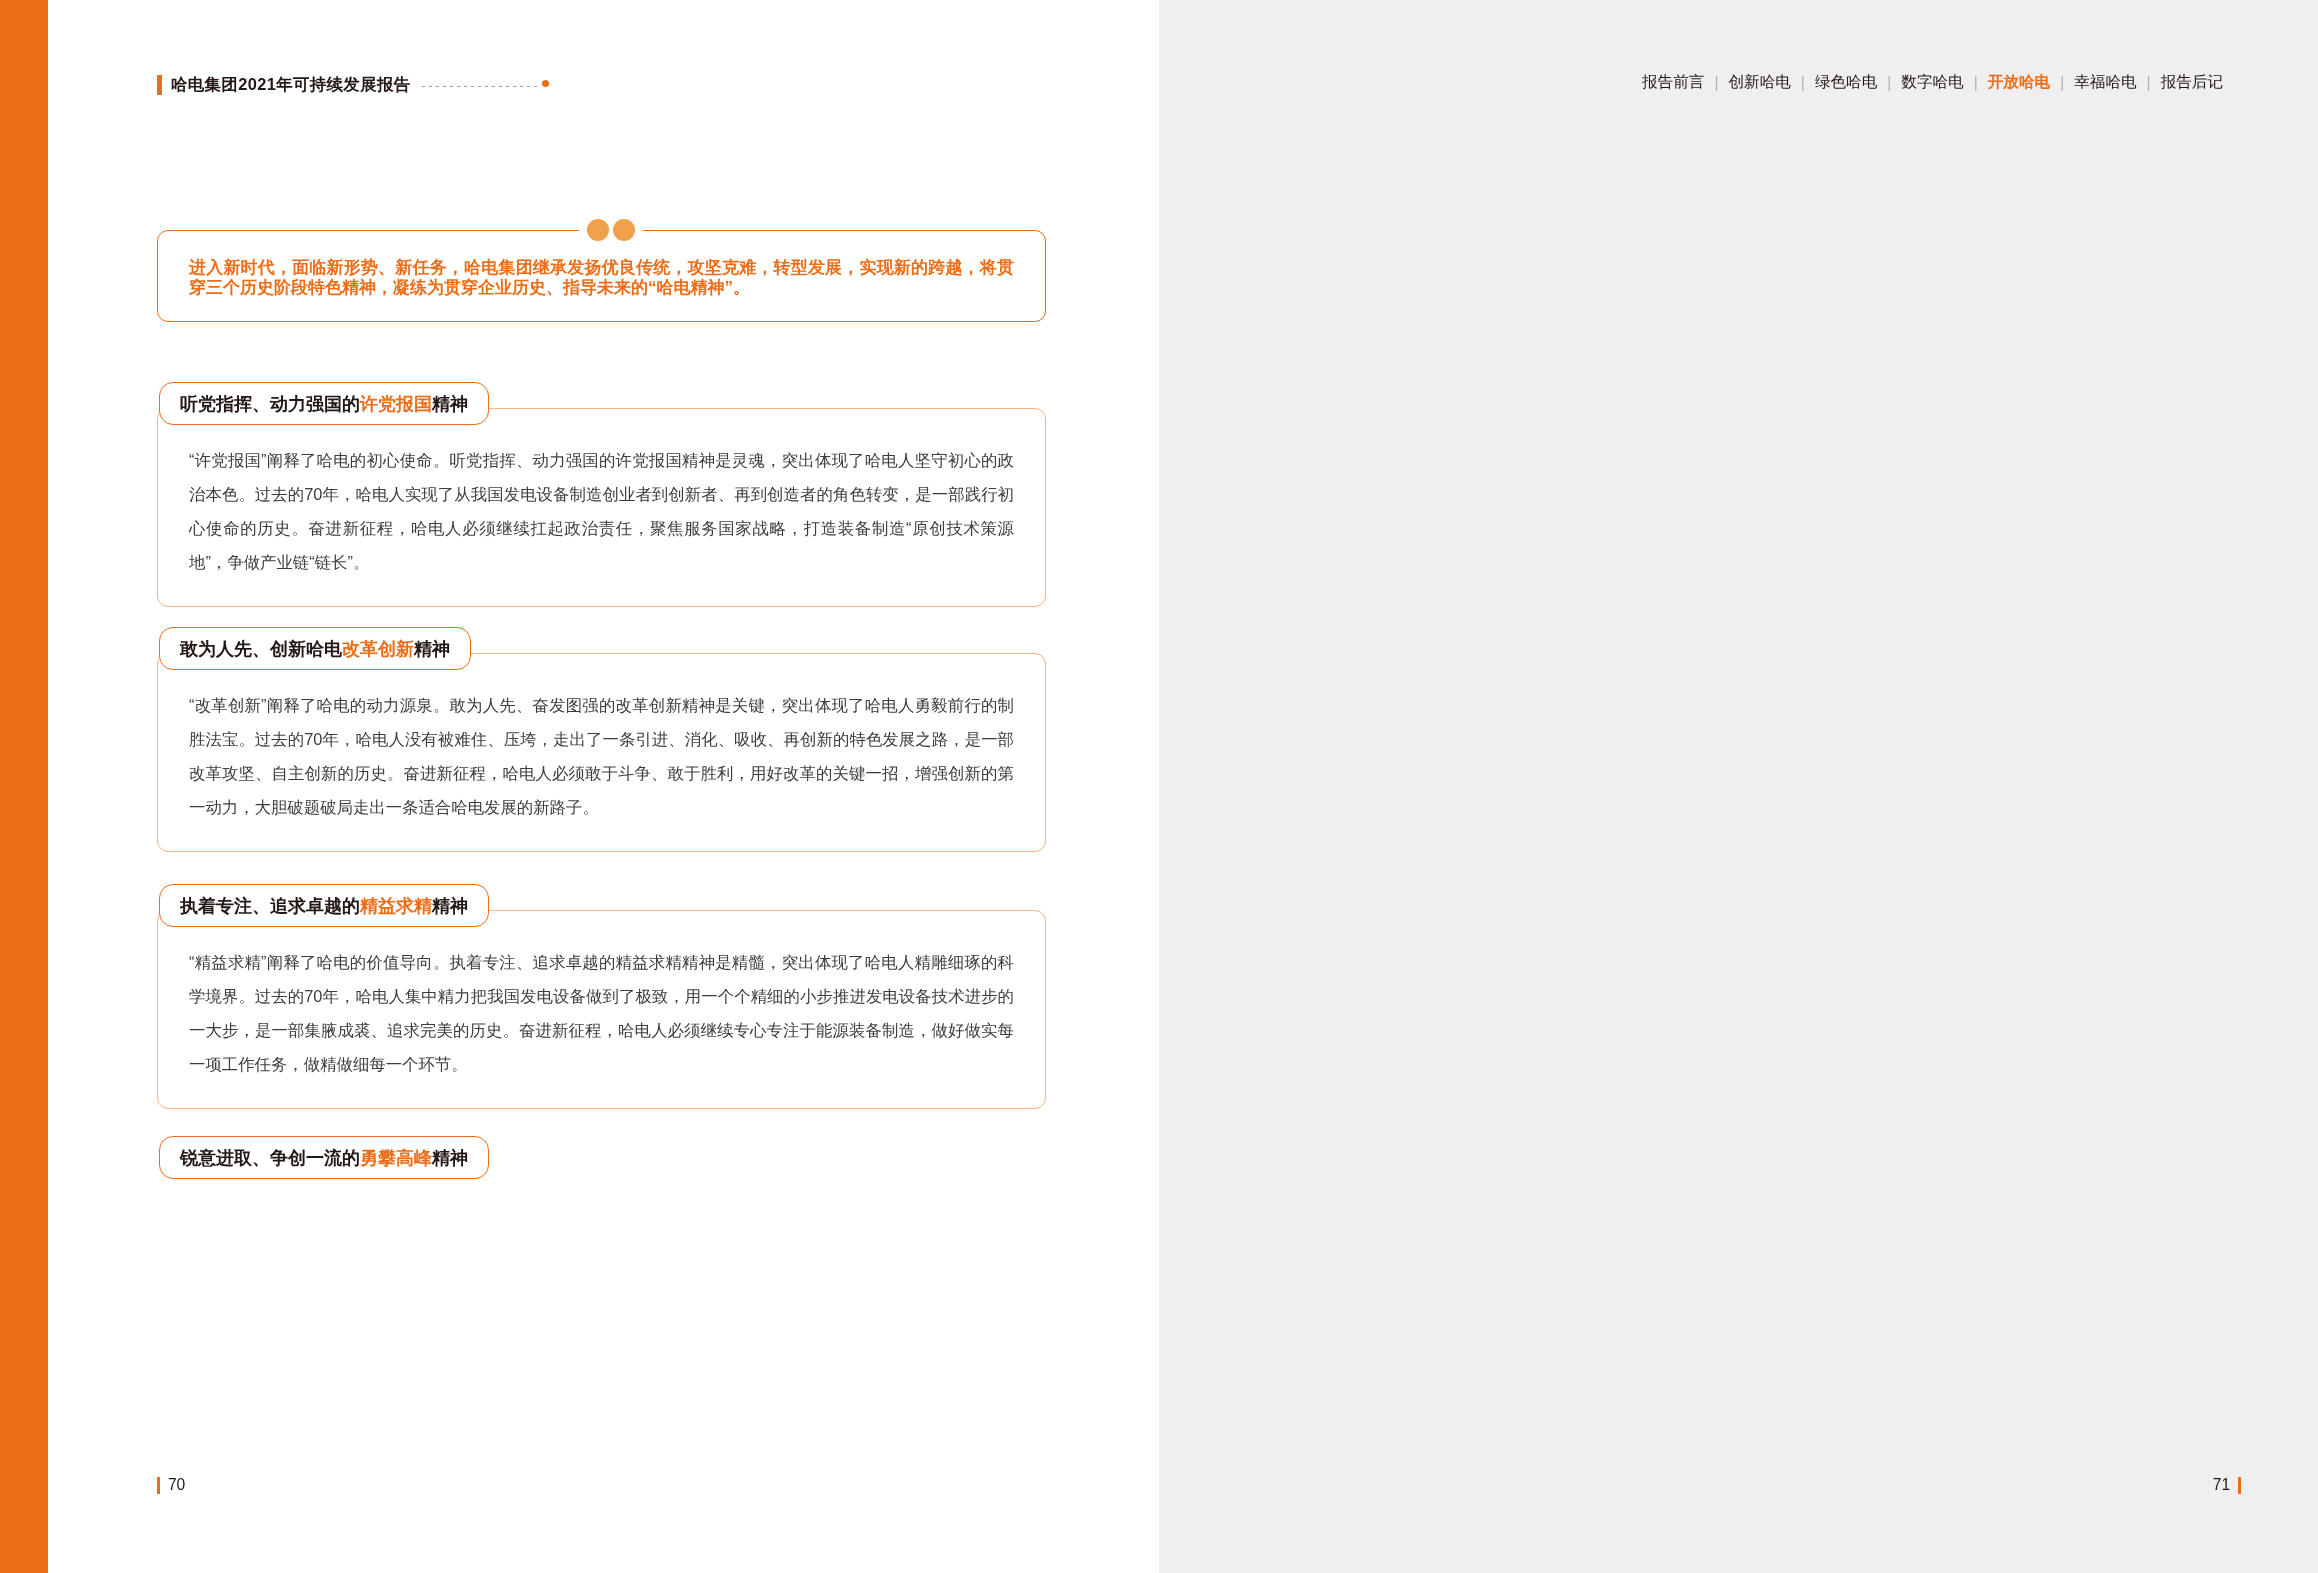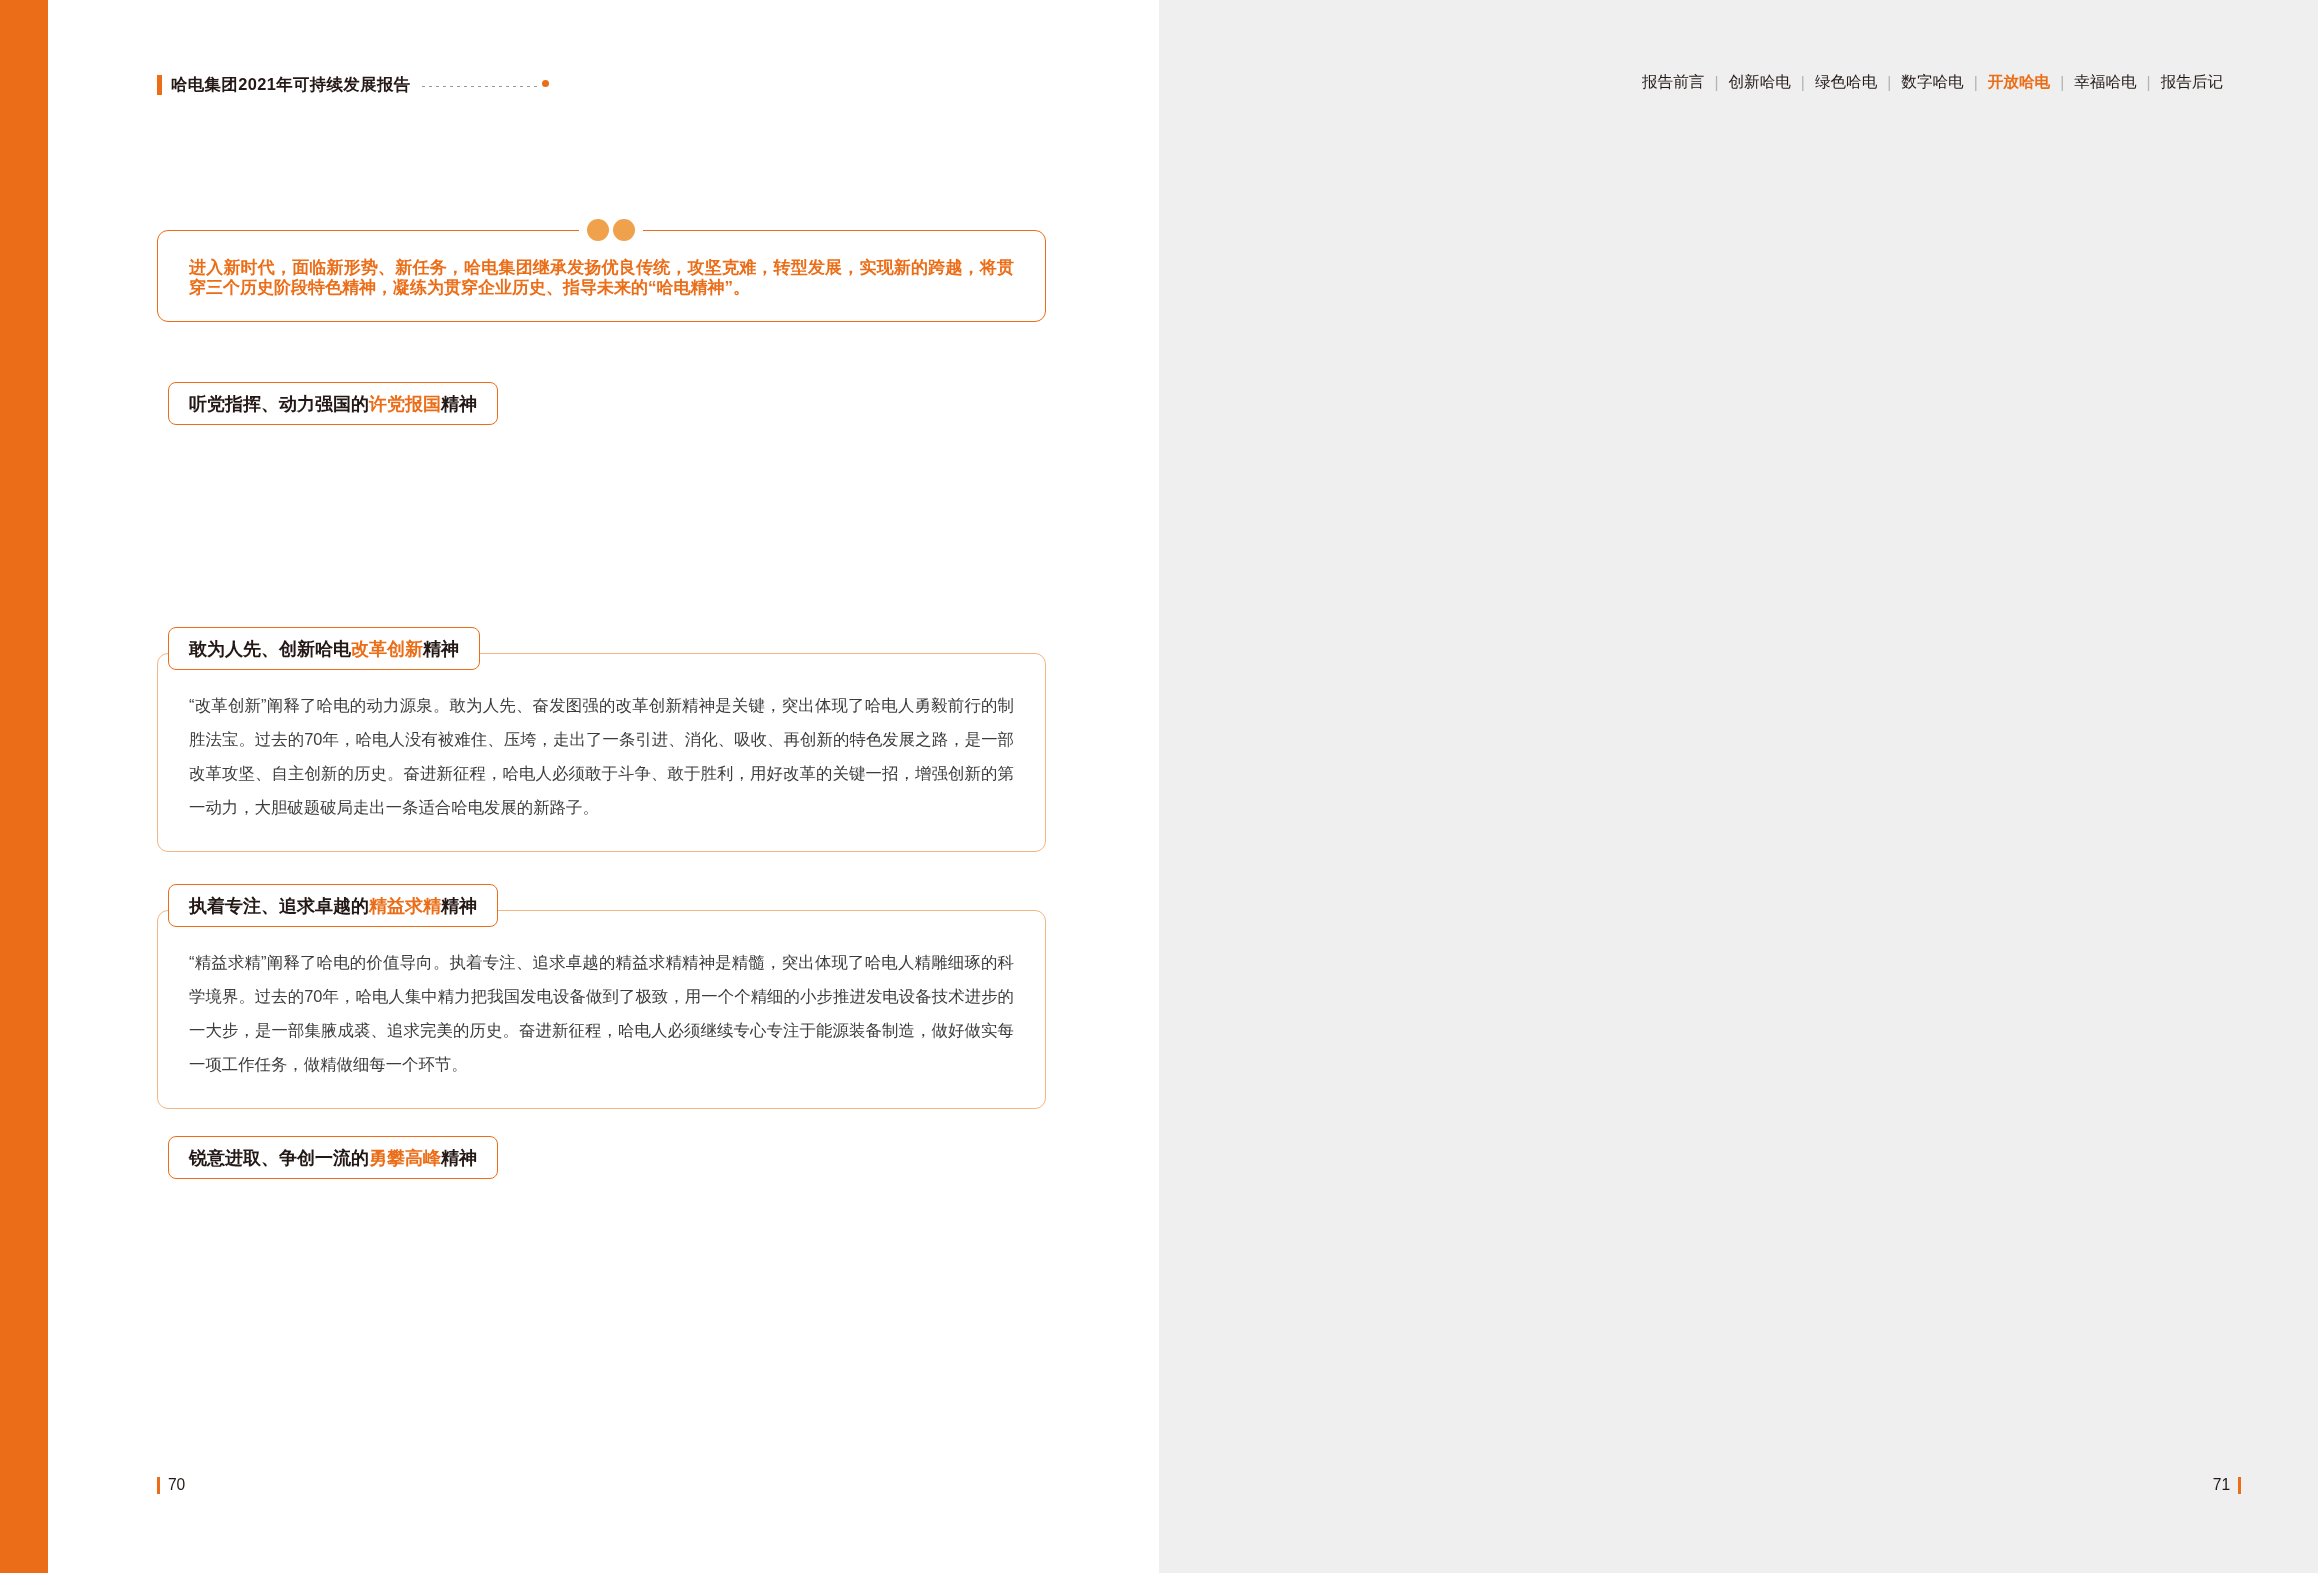--- a/index.html
+++ b/index.html
@@ -101,24 +101,24 @@
     position: absolute;
     left: 109px;
     width: 889px;
     box-sizing: border-box;
   }
   .sec-title-wrap {
     position: relative;
     z-index: 2;
     display: inline-block;
     border: 1.6px solid #EC6D17;
-    border-radius: 8px;
+    border-radius: 14px;
     background: #ffffff;
     padding: 8.6px 20px 8.6px 20px;
-    margin-left: 11px;
+    margin-left: 2px;
   }
   .sec-title {
     font-size: 18px; color: #231815; font-weight: bold; white-space: nowrap;
   }
   .sec-title .hl { color: #EC6D17; }
   .sec-body {
     position: relative;
     margin-top: -17px;
     border: 1.6px solid #F3B682;
     border-radius: 11px;
@@ -165,20 +165,23 @@
         <i></i>
         <i></i>
       </div>
     <div class="intro-text">进入新时代，面临新形势、新任务，哈电集团继承发扬优良传统，攻坚克难，转型发展，实现新的跨越，将贯穿三个历史阶段特色精神，凝练为贯穿企业历史、指导未来的“哈电精神”。</div>
   </div>
 
   <div class="sec" style="top: 382px;">
     <div class="sec-title-wrap">
       <div class="sec-title"><span>听党指挥、动力强国的</span><span class="hl">许党报国</span><span>精神</span></div>
     </div>
+    <div class="sec-body">
+      <p>“许党报国”阐释了哈电的初心使命。听党指挥、动力强国的许党报国精神是灵魂，突出体现了哈电人坚守初心的政治本色。过去的70年，哈电人实现了从我国发电设备制造创业者到创新者、再到创造者的角色转变，是一部践行初心使命的历史。奋进新征程，哈电人必须继续扛起政治责任，聚焦服务国家战略，打造装备制造“原创技术策源地”，争做产业链“链长”。</p>
+    </div>
   </div>
 
   <div class="sec" style="top: 627px;">
     <div class="sec-title-wrap">
       <div class="sec-title"><span>敢为人先、创新哈电</span><span class="hl">改革创新</span><span>精神</span></div>
     </div>
     <div class="sec-body">
       <p>“改革创新”阐释了哈电的动力源泉。敢为人先、奋发图强的改革创新精神是关键，突出体现了哈电人勇毅前行的制胜法宝。过去的70年，哈电人没有被难住、压垮，走出了一条引进、消化、吸收、再创新的特色发展之路，是一部改革攻坚、自主创新的历史。奋进新征程，哈电人必须敢于斗争、敢于胜利，用好改革的关键一招，增强创新的第一动力，大胆破题破局走出一条适合哈电发展的新路子。</p>
     </div>
   </div>

